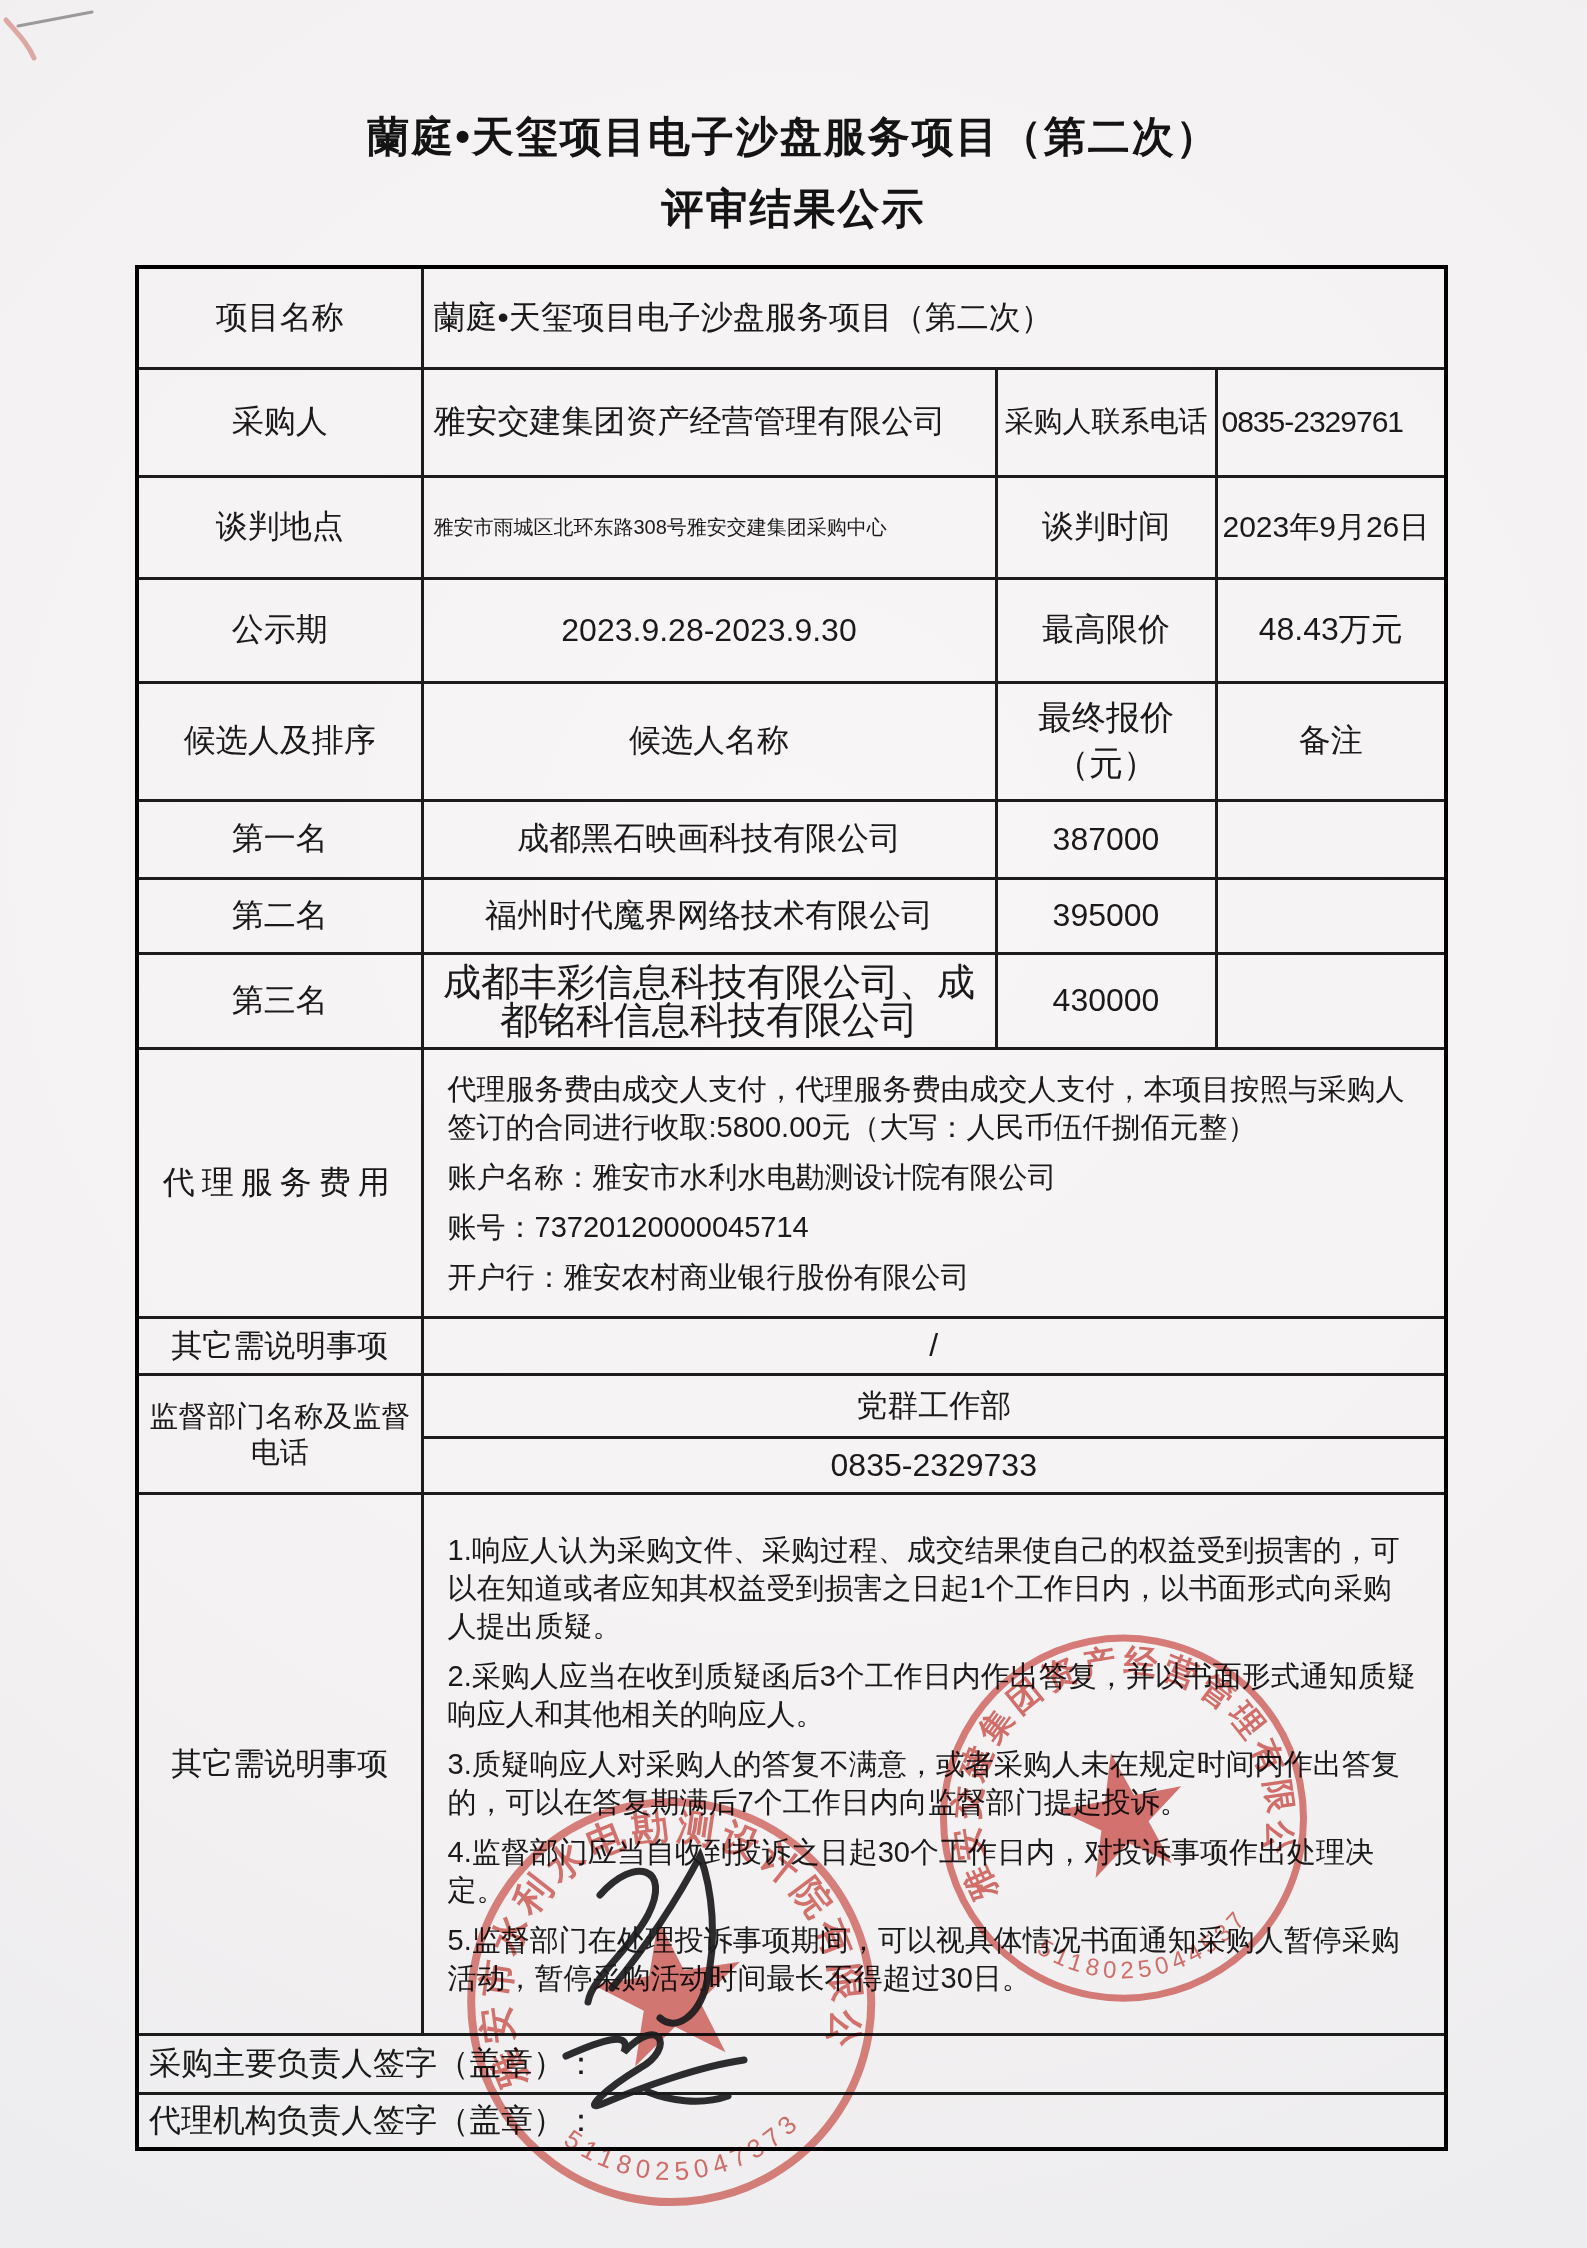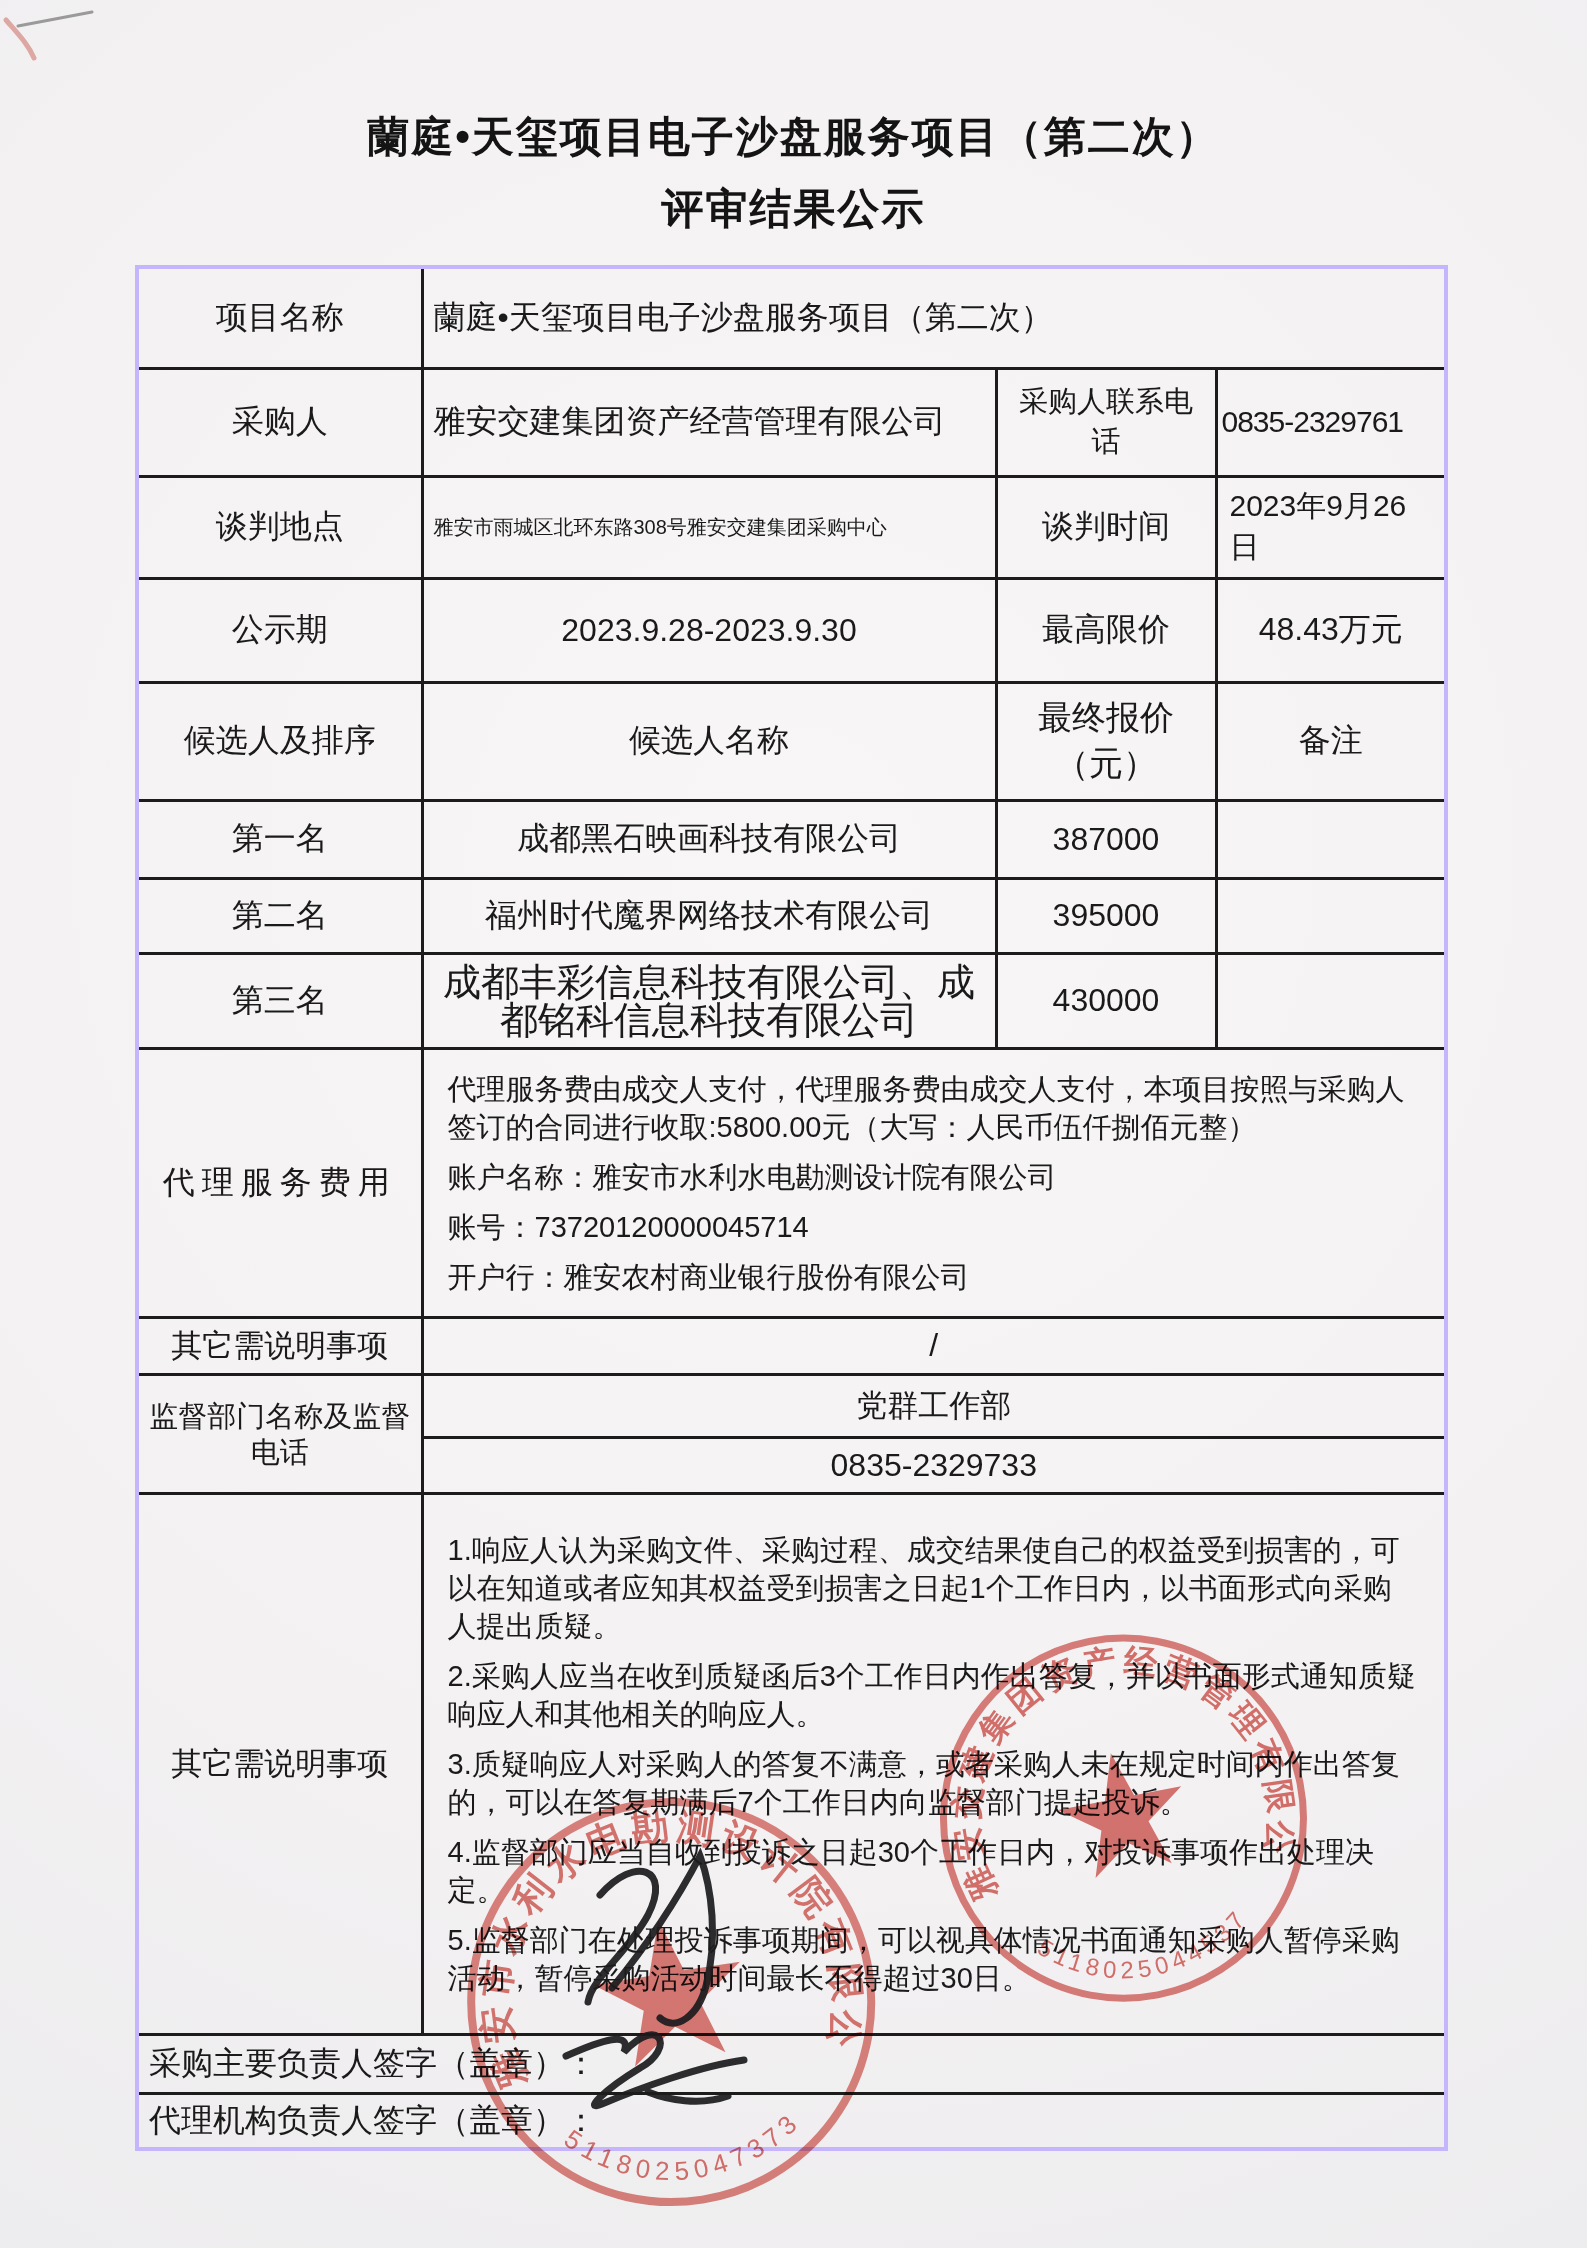--- a/index.html
+++ b/index.html
@@ -11,31 +11,31 @@
   }
   .doc-title{
     position:absolute;left:0;width:100%;text-align:center;
     font-weight:bold;font-size:42px;line-height:50px;letter-spacing:2px;color:#141414;
   }
   #title-line1{top:112px;}
   #title-line2{top:184px;}
   table.main{
     position:absolute;left:135px;top:265px;width:1309px;
     border-collapse:collapse;table-layout:fixed;
-    border:4px solid #c4b5fd;
+    border:4px solid #000000;
     font-size:32px;color:#1a1a1a;
   }
   td{
     border-top:3px solid #1c1c1c;border-bottom:3px solid #1c1c1c;
     border-left:3px solid #1c1c1c;border-right:3px solid #1c1c1c;
     padding:0 10px;vertical-align:middle;overflow:hidden;
   }
   .c{text-align:center;}
   .l{text-align:left;}
-  .tight{padding:0 12px;}
+  .tight{padding:0 5px;}
   .phone{font-size:30px;letter-spacing:-1px;padding:0 4px;margin-top:48px;}
   .hr1{height:101px}.hr2{height:108px}.hr3{height:102px}.hr4{height:104px}
   .hr5{height:118px}.hr6{height:78px}.hr7{height:75px}.hr8{height:95px}
   .hr9{height:269px}.hr10{height:57px}.hr11a{height:63px}.hr11b{height:56px}
   .hr12{height:541px}.hr13{height:59px}.hr14{height:56px}
   .fee-label{letter-spacing:7px;}
   .sup-label{font-size:29px;line-height:36px;padding:8px 2px;}
   .block p{margin:12px;font-size:29px;line-height:38px;text-align:left;}
   .block{padding:6px 12px;}
   .sig-cell{font-size:32px;padding-left:10px;font-family:Liberation Serif, serif;}

